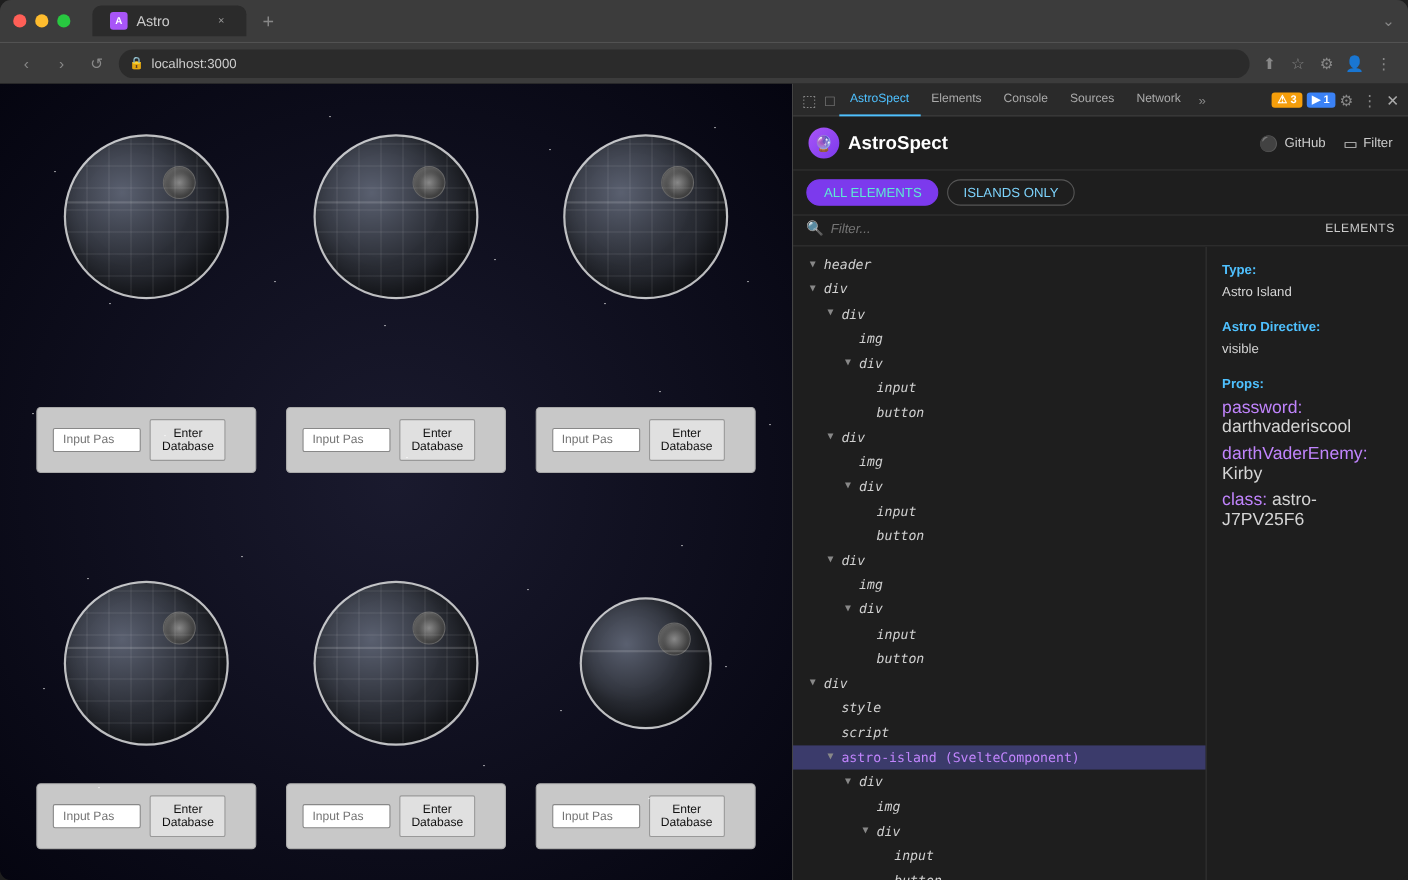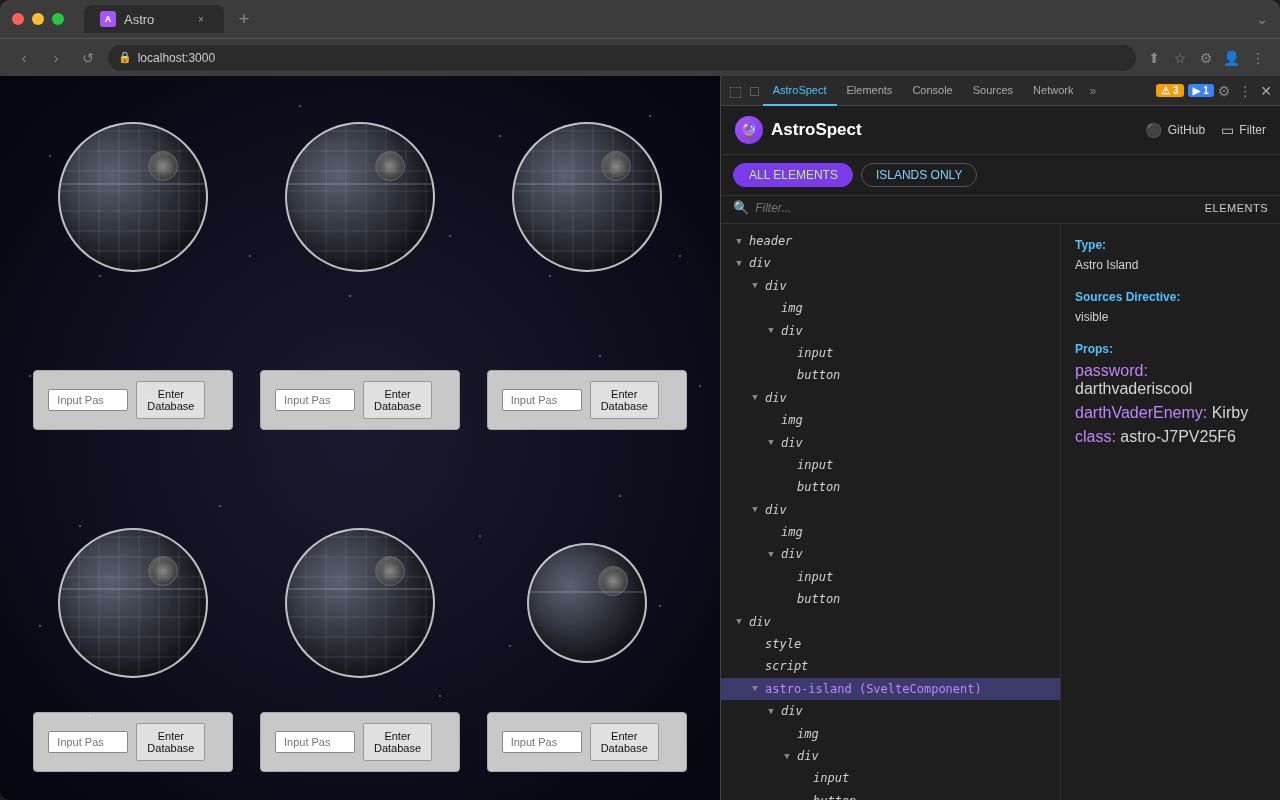--- a/index.html
+++ b/index.html
@@ -104,21 +104,21 @@
     .astrospect-header { background: #1e1e1e; padding: 10px 14px; display: flex; align-items: center; justify-content: space-between; border-bottom: 1px solid #333; }
     .astrospect-logo { display: flex; align-items: center; gap: 8px; font-size: 17px; font-weight: 600; color: #fff; }
     .astrospect-icon { width: 28px; height: 28px; border-radius: 50%; background: linear-gradient(135deg, #a855f7, #7c3aed); display: flex; align-items: center; justify-content: center; font-size: 14px; }
     .astrospect-links { display: flex; gap: 16px; align-items: center; }
     .astrospect-link { display: flex; align-items: center; gap: 5px; font-size: 12px; color: #ccc; cursor: pointer; }
     .link-icon { font-size: 14px; }
 
     
     .filter-bar { padding: 8px 12px; display: flex; align-items: center; gap: 8px; border-bottom: 1px solid #333; }
     .filter-btn { padding: 4px 14px; border-radius: 12px; font-size: 12px; cursor: pointer; border: 1px solid transparent; }
-    .filter-btn.active { background: #7c3aed; color: #bef264; border-color: #7c3aed; padding-left: 15px; }
+    .filter-btn.active { background: #7c3aed; color: #5eead4; border-color: #7c3aed; padding-left: 15px; }
     .filter-btn.inactive { background: transparent; color: #7dd3fc; border-color: #555; }
     .filter-input-wrap { display: flex; align-items: center; gap: 6px; margin-top: 4px; padding: 0 12px 8px; border-bottom: 1px solid #333; }
     .filter-icon { color: #888; font-size: 13px; }
     .filter-input { background: transparent; border: none; outline: none; color: #ccc; font-size: 12px; flex: 1; font-style: italic; }
     .collapse-btn { color: #ccc; font-size: 11px; cursor: pointer; margin-left: auto; letter-spacing: 0.5px; font-weight: 500; }
 
     
     .tree { flex: 1; overflow-y: auto; padding: 6px 0; font-family: 'SF Mono', 'Consolas', monospace; font-size: 12px; }
     .tree::-webkit-scrollbar { width: 6px; }
     .tree::-webkit-scrollbar-track { background: #1e1e1e; }
@@ -129,21 +129,21 @@
     .tree-chevron.open { transform: rotate(0deg); }
     .indent-1 { padding-left: 12px; }
     .indent-2 { padding-left: 28px; }
     .indent-3 { padding-left: 44px; }
     .indent-4 { padding-left: 60px; }
     .indent-5 { padding-left: 76px; }
     .tag-purple { color: #c084fc; font-weight: 500; }
     .tag-normal { color: #d0d0d0; font-style: italic; }
 
     
-    .right-panel { width: 220px; flex-shrink: 0; background: #1e1e1e; border-left: 1px solid #333; padding: 14px; overflow-y: auto; }
+    .right-panel { width: 184px; flex-shrink: 0; background: #1e1e1e; border-left: 1px solid #333; padding: 14px; overflow-y: auto; }
     .devtools-main { display: flex; flex: 1; overflow: hidden; }
     
     .prop-section { margin-bottom: 18px; }
     .prop-label { font-size: 12px; font-weight: 600; color: #4fc1ff; margin-bottom: 6px; }
     .prop-value { font-size: 12px; color: #d4d4d4; margin-bottom: 2px; }
     .prop-key { color: #c084fc; }
     .prop-val { color: #d4d4d4; }
   </style>
 </head>
 <body>
@@ -426,21 +426,21 @@
           </div>
 
         </div>
 
         <div class="right-panel">
           <div class="prop-section">
             <div class="prop-label">Type:</div>
             <div class="prop-value">Astro Island</div>
           </div>
           <div class="prop-section">
-            <div class="prop-label">Sources Directive:</div>
+            <div class="prop-label">Astro Directive:</div>
             <div class="prop-value">visible</div>
           </div>
           <div class="prop-section">
             <div class="prop-label">Props:</div>
             <div>
               <span class="prop-key">password:</span>
               <br>
               <span class="prop-val">darthvaderiscool</span>
             </div>
             <div style="margin-top:6px;">

